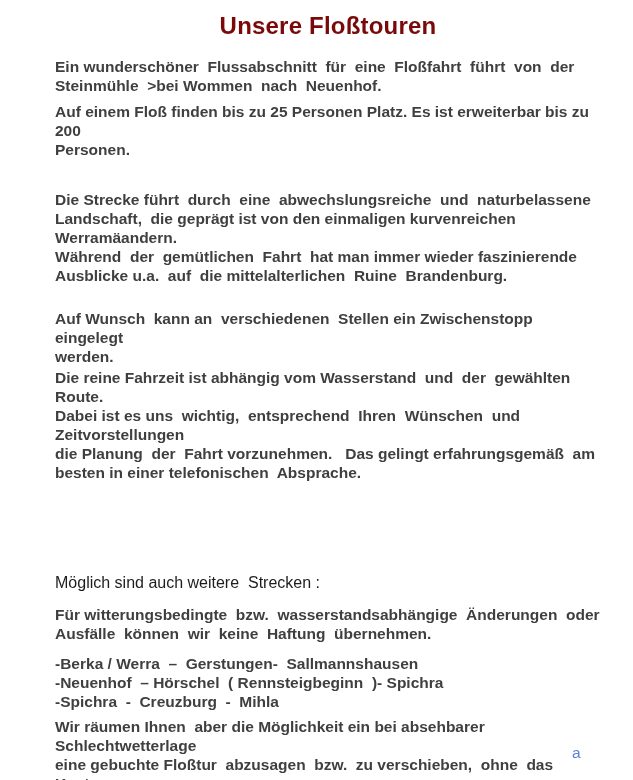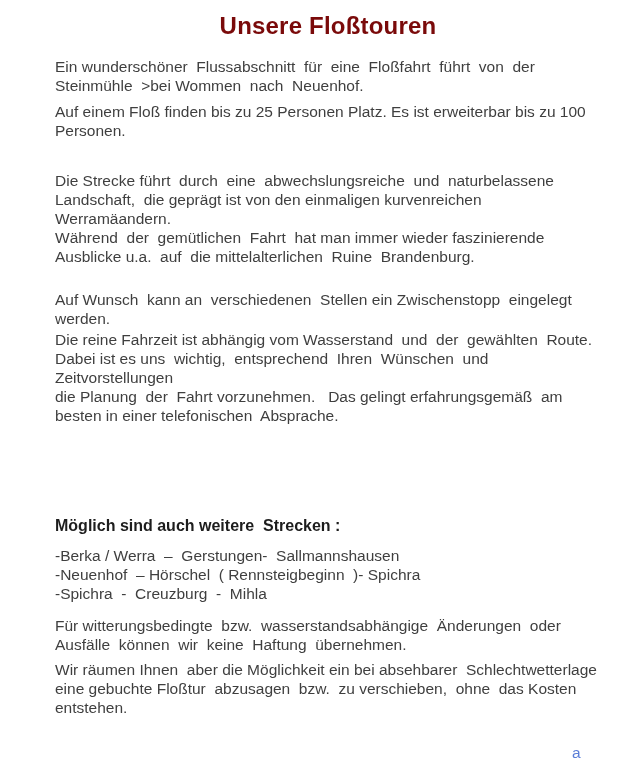--- a/index.html
+++ b/index.html
@@ -29,26 +29,27 @@
     color: #7a0a0a;
     text-align: center;
     letter-spacing: 0.2px;
   }
   .para {
     margin: 0;
     font-size: 15.5px;
     line-height: 19px;
     white-space: pre-wrap;
     color: #3f3f3f;
+    font-weight: bold;
   }
   .subheading {
     margin: 91px 0 0 0;
     font-size: 16px;
     line-height: 19px;
-    font-weight: bold;
+    font-weight: normal;
     color: #1d1d1d;
     white-space: pre-wrap;
   }
   .p-intro        { margin-top: 0; }
   .p-capacity     { margin-top: 7px; }
   .p-route        { margin-top: 31px; }
   .p-planning     { margin-top: 2px; }
   .p-stopover     { margin-top: 24px; }
   .p-catering     { margin-top: 24px; }
   .p-price        { margin-top: 5px; }
@@ -67,47 +68,47 @@
 </head>
 <body>
 
 <main>
 
   <h1 class="title">Unsere Floßtouren</h1>
 
   <p class="para p-intro">Ein wunderschöner  Flussabschnitt  für  eine  Floßfahrt  führt  von  der
 Steinmühle  &gt;bei Wommen  nach  Neuenhof.</p>
 
-  <p class="para p-capacity">Auf einem Floß finden bis zu 25 Personen Platz. Es ist erweiterbar bis zu 100
+  <p class="para p-capacity">Auf einem Floß finden bis zu 25 Personen Platz. Es ist erweiterbar bis zu 200
 Personen.</p>
 
   <p class="para p-route">Die Strecke führt  durch  eine  abwechslungsreiche  und  naturbelassene
 Landschaft,  die geprägt ist von den einmaligen kurvenreichen
 Werramäandern.
 Während  der  gemütlichen  Fahrt  hat man immer wieder faszinierende
 Ausblicke u.a.  auf  die mittelalterlichen  Ruine  Brandenburg.</p>
 
   <p class="para p-stopover">Auf Wunsch  kann an  verschiedenen  Stellen ein Zwischenstopp  eingelegt
 werden.</p>
 
   <p class="para p-planning">Die reine Fahrzeit ist abhängig vom Wasserstand  und  der  gewählten  Route.
 Dabei ist es uns  wichtig,  entsprechend  Ihren  Wünschen  und  Zeitvorstellungen
 die Planung  der  Fahrt vorzunehmen.   Das gelingt erfahrungsgemäß  am
 besten in einer telefonischen  Absprache.</p>
 
 
 
   <h2 class="subheading">Möglich sind auch weitere  Strecken :</h2>
 
+  <p class="para p-liability">Für witterungsbedingte  bzw.  wasserstandsabhängige  Änderungen  oder
+Ausfälle  können  wir  keine  Haftung  übernehmen.</p>
+
   <p class="para p-routes-list">-Berka / Werra  –  Gerstungen-  Sallmannshausen
 -Neuenhof  – Hörschel  ( Rennsteigbeginn  )- Spichra
 -Spichra  -  Creuzburg  -  Mihla</p>
-
-  <p class="para p-liability">Für witterungsbedingte  bzw.  wasserstandsabhängige  Änderungen  oder
-Ausfälle  können  wir  keine  Haftung  übernehmen.</p>
 
   <p class="para p-cancellation">Wir räumen Ihnen  aber die Möglichkeit ein bei absehbarer  Schlechtwetterlage
 eine gebuchte Floßtur  abzusagen  bzw.  zu verschieben,  ohne  das Kosten
 entstehen.</p>
 
   <span class="link-fragment">a</span>
 
 </main>
 
 </body></html>

